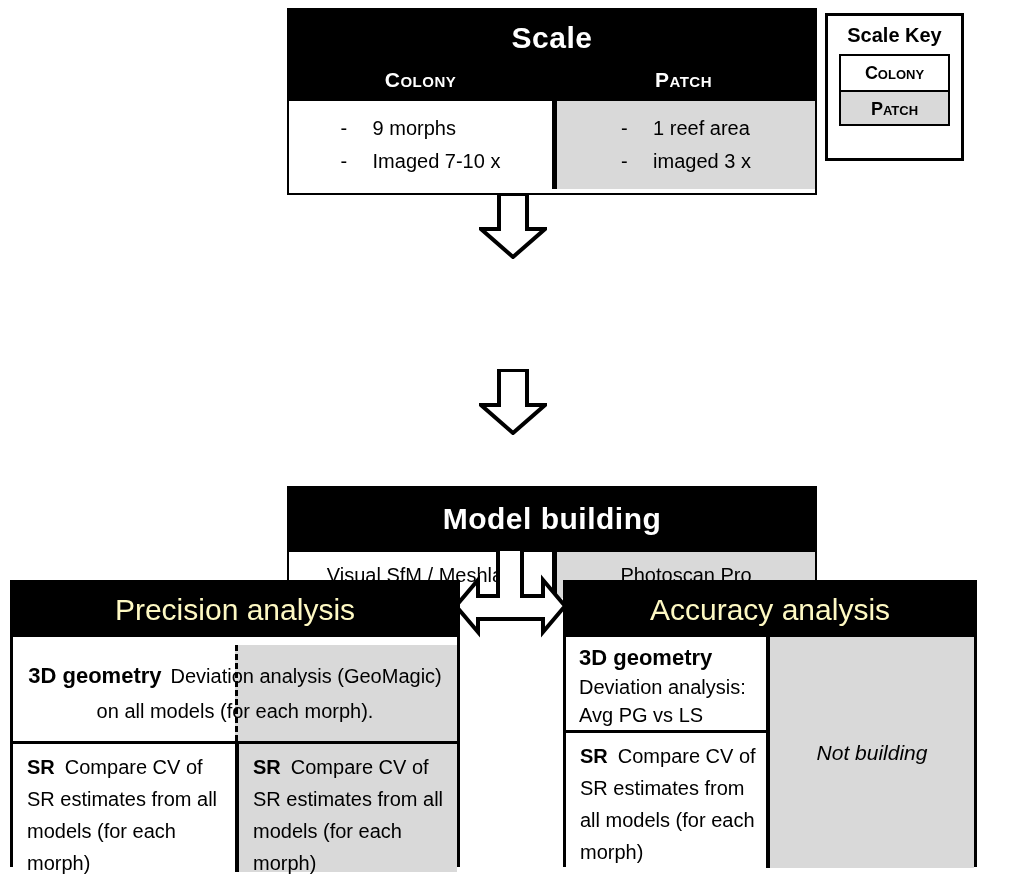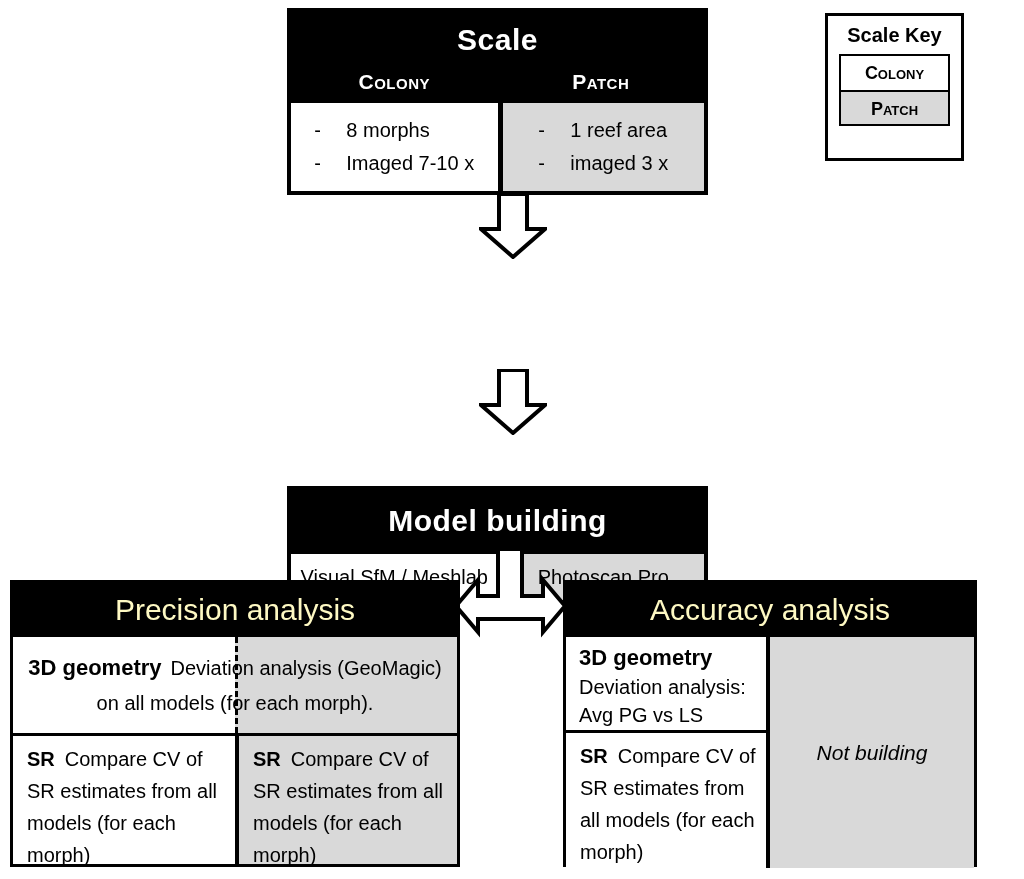--- a/index.html
+++ b/index.html
@@ -11,22 +11,22 @@
     width: 1024px;
     height: 879px;
     background: #ffffff;
     overflow: hidden;
   }
 
   
   .fbox {
     position: absolute;
     left: 287px;
-    width: 421px;
-    border: 4px solid #000000;
+    width: 530px;
+    border: 2px solid #000000;
     background: #fff;
   }
   .hdr {
     background: #000;
     color: #fff;
     text-align: center;
   }
   .big-title {
     font-size: 30px;
     font-weight: 700;
@@ -104,21 +104,21 @@
   .precision-box { left: 10px; width: 450px; }
   .accuracy-box  { left: 563px; width: 414px; }
   .a-hdr {
     height: 54px; line-height: 54px;
     background: #000; color: #fef9c3;
     text-align: center;
     font-size: 30px; font-weight: 400;
   }
 
   
-  .p-row1 { position: relative; height: 96px; }
+  .p-row1 { position: relative; height: 96px; margin-top: 8px; }
   .p-row1 .half-l { position: absolute; left: 0; top: 0; bottom: 0; width: 50%; background: #fff; }
   .p-row1 .half-r { position: absolute; right: 0; top: 0; bottom: 0; width: 50%; background: #d9d9d9; }
   .dashed-div {
     position: absolute; left: 50%; top: 0; bottom: 0;
     border-left: 3px dashed #000;
   }
   .p-row1-text {
     position: absolute; inset: 0;
     display: flex; align-items: center; justify-content: center;
     text-align: center;
@@ -188,21 +188,21 @@
       <div class="col-labels">
         <div class="col-label">Colony</div>
         <div class="col-label">Patch</div>
       </div>
     </div>
     <div class="fbody scale-body">
       <div class="cell">
         <div class="bullets">
           <div class="b-row">
             <span class="dash">-</span>
-            <span>8 morphs</span>
+            <span>9 morphs</span>
           </div>
           <div class="b-row">
             <span class="dash">-</span>
             <span>Imaged 7-10 x</span>
           </div>
         </div>
       </div>
       <div class="cell patch-bg">
         <div class="bullets">
           <div class="b-row">

